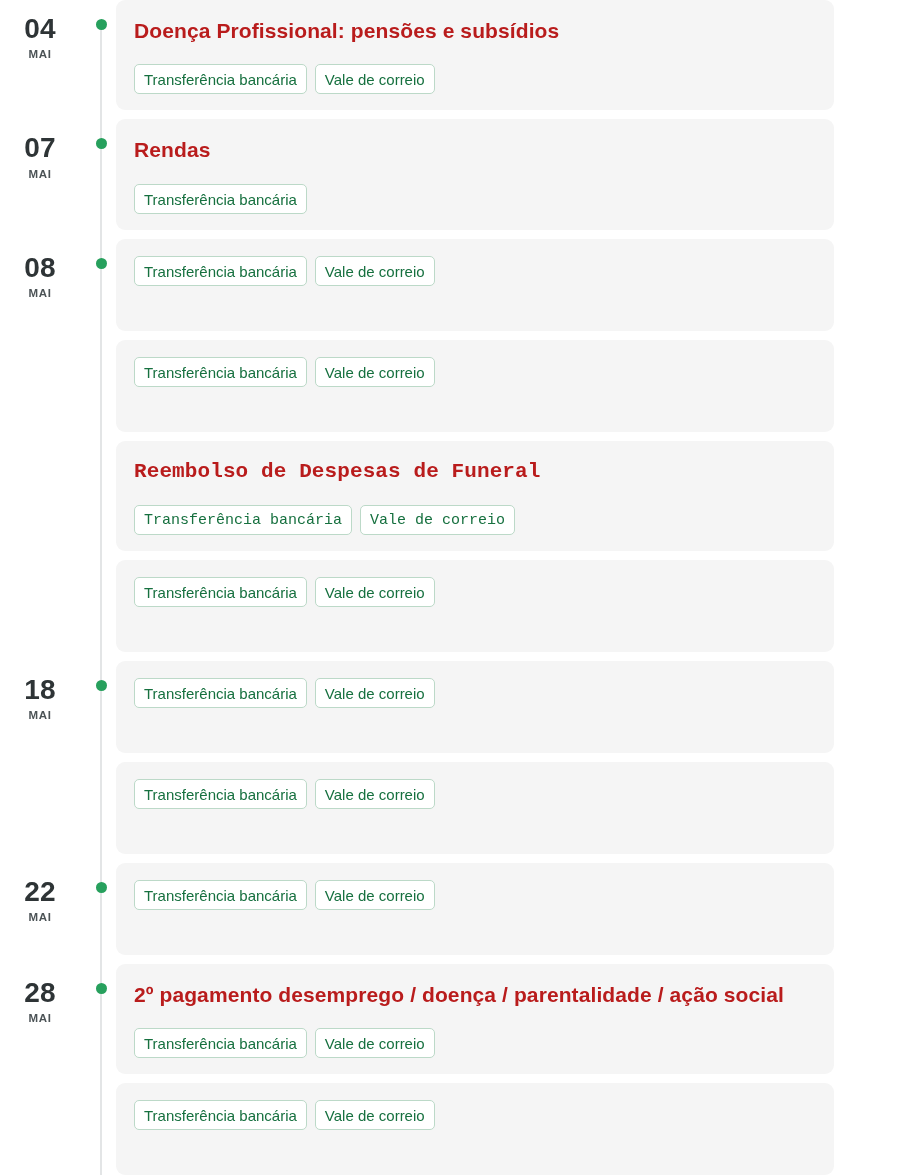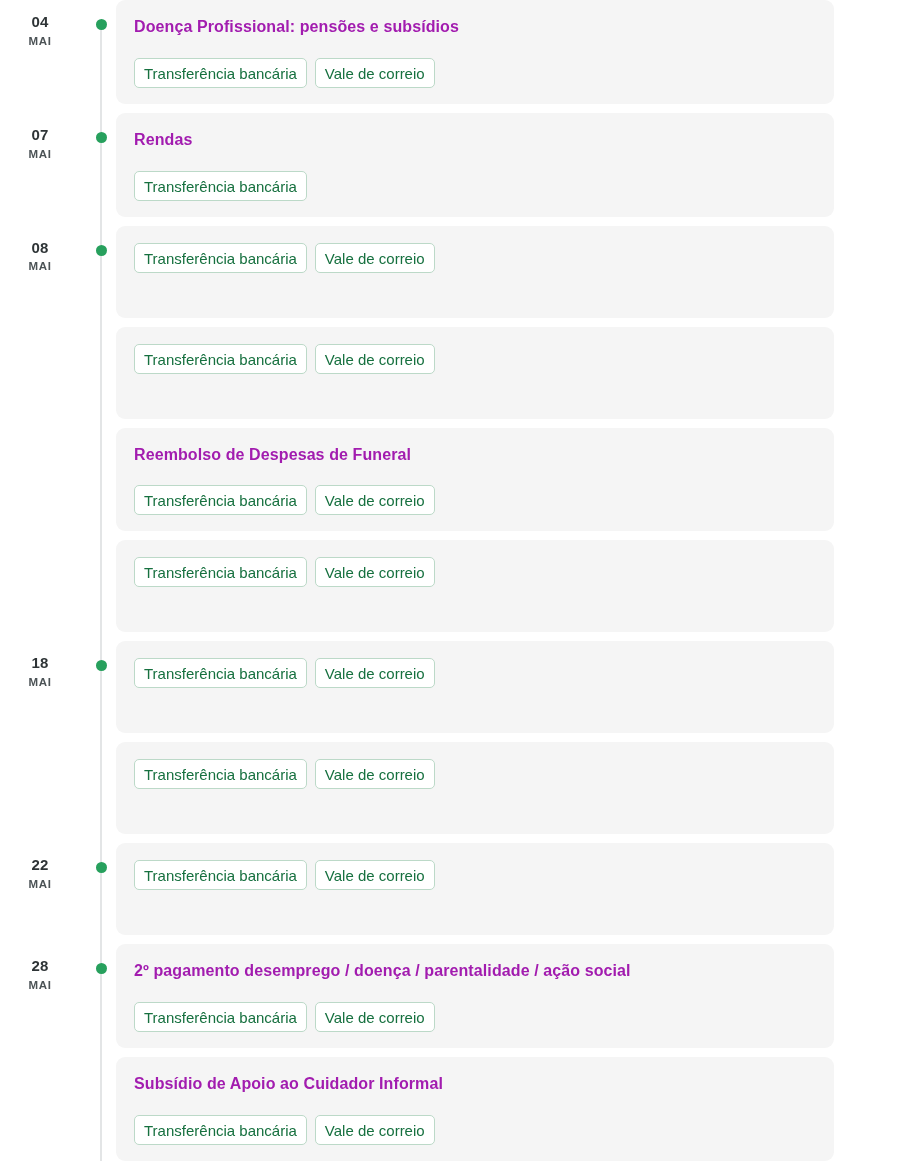--- a/index.html
+++ b/index.html
@@ -38,21 +38,21 @@
     margin-bottom: 9px;
   }
   .date-col {
     width: 86px;
     flex: 0 0 86px;
     text-align: center;
     padding-top: 14px;
     padding-right: 6px;
   }
   .date-day {
-    font-size: 15px;
+    font-size: 28px;
     font-weight: bold;
     color: #2e3436;
     line-height: 1.05;
     letter-spacing: .2px;
   }
   .date-month {
     font-size: 11.5px;
     font-weight: bold;
     color: #4c5356;
     letter-spacing: .6px;
@@ -77,23 +77,23 @@
   .dot.hidden { visibility: hidden; }
   .card {
     flex: 1 1 auto;
     background: #f5f5f5;
     border-radius: 9px;
     padding: 17px 20px 16px 18px;
     margin-right: 74px;
     min-height: 92px;
   }
   .card-title {
-    font-size: 16px;
+    font-size: 21px;
     font-weight: bold;
-    color: #a21caf;
+    color: #b91c1c;
     line-height: 1.3;
     margin: 0 0 20px 0;
     letter-spacing: .1px;
   }
   .tags {
     display: flex;
     gap: 8px;
     flex-wrap: wrap;
   }
   .tag {
@@ -176,21 +176,21 @@
         </div>
       </div>
       <div class="entry">
         <div class="date-col">
           <div class="date-day"></div>
           <div class="date-month"></div>
         </div>
         <div class="dot-col">
           <div class="dot hidden" style="background: rgb(39, 160, 93);"></div>
         </div>
-        <div class="card" style="background: rgb(245, 245, 245);">
+        <div class="card" style="background: rgb(245, 245, 245); font-family: Liberation Mono, monospace;">
           <h3 class="card-title">Reembolso de Despesas de Funeral</h3>
           <div class="tags">
             <span class="tag" style="color: rgb(22, 112, 63); border-color: rgb(188, 217, 200);">Transferência bancária</span>
             <span class="tag" style="color: rgb(22, 112, 63); border-color: rgb(188, 217, 200);">Vale de correio</span>
           </div>
         </div>
       </div>
       <div class="entry">
         <div class="date-col">
           <div class="date-day"></div>
@@ -269,21 +269,20 @@
       </div>
       <div class="entry">
         <div class="date-col">
           <div class="date-day"></div>
           <div class="date-month"></div>
         </div>
         <div class="dot-col">
           <div class="dot hidden" style="background: rgb(39, 160, 93);"></div>
         </div>
         <div class="card" style="background: rgb(245, 245, 245);">
-          <h3 class="card-title">Subsídio de Apoio ao Cuidador Informal</h3>
           <div class="tags">
             <span class="tag" style="color: rgb(22, 112, 63); border-color: rgb(188, 217, 200);">Transferência bancária</span>
             <span class="tag" style="color: rgb(22, 112, 63); border-color: rgb(188, 217, 200);">Vale de correio</span>
           </div>
         </div>
       </div>
     </div>
 </div>
 
 </body></html>

